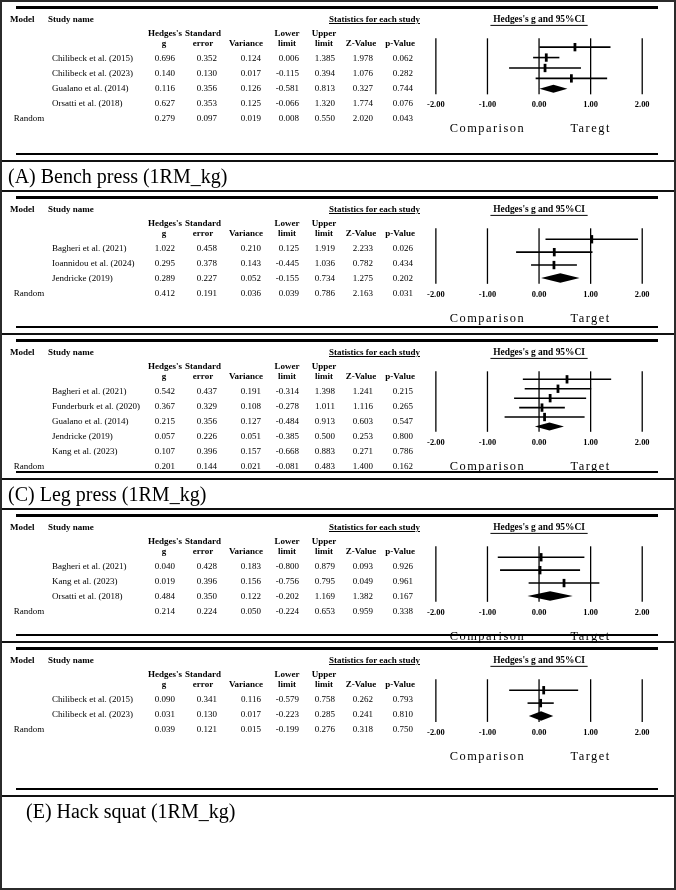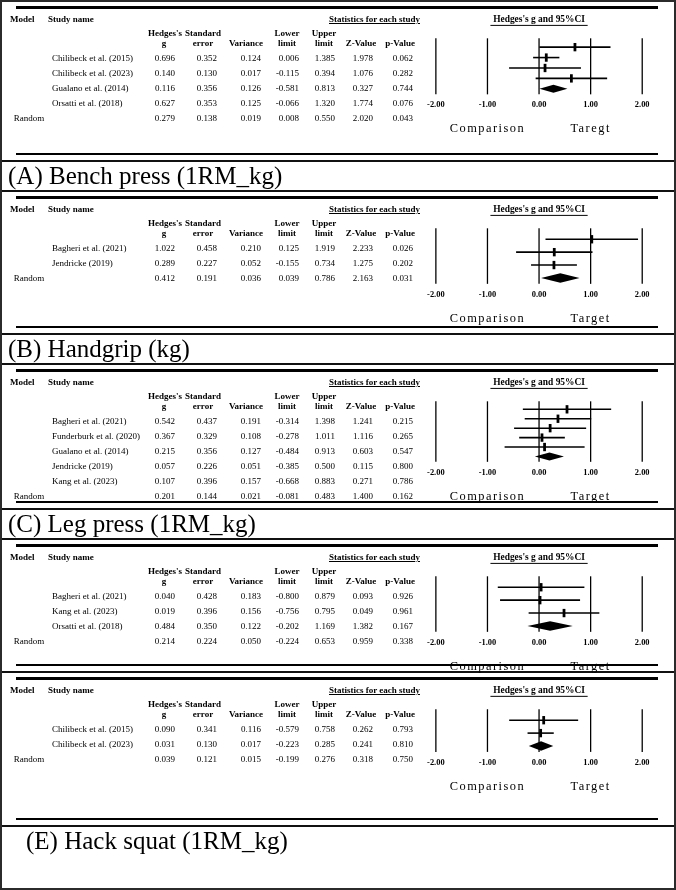--- a/index.html
+++ b/index.html
@@ -20,21 +20,21 @@
   .h-group{text-align:right;text-decoration:underline;vertical-align:top;}
   .col-head-row th{white-space:pre-line;text-align:center;vertical-align:bottom;line-height:10px;padding:3px 2px 2px 2px;}
   .stats-table tbody td{height:15px;vertical-align:middle;}
   td.study{text-align:left;padding-left:4px;}
   td.model{text-align:center;}
   td.num{text-align:right;padding-right:7px;}
   .plot{flex:1 1 auto;display:flex;align-items:flex-start;justify-content:flex-end;min-width:250px;}
   .plot svg{display:block;}
   .section-label{
     box-sizing:border-box;height:30px;border-bottom:2px solid #111;
-    font-size:25px;line-height:28px;padding-left:6px;background:#fff;
+    font-size:20px;line-height:28px;padding-left:6px;background:#fff;
   }
   .section-label:last-child{border-bottom:none;padding-left:24px;}
 </style>
 </head>
 <body>
 
 <div id="figure-root">
   <section class="panel" style="height: 160px;">
     <div class="rule top-rule"></div>
     <div class="panel-body">
@@ -114,21 +114,21 @@
               <td class="num">0.125</td>
               <td class="num">-0.066</td>
               <td class="num">1.320</td>
               <td class="num">1.774</td>
               <td class="num">0.076</td>
             </tr>
             <tr>
               <td class="model">Random</td>
               <td class="study"></td>
               <td class="num">0.279</td>
-              <td class="num">0.138</td>
+              <td class="num">0.097</td>
               <td class="num">0.019</td>
               <td class="num">0.008</td>
               <td class="num">0.550</td>
               <td class="num">2.020</td>
               <td class="num">0.043</td>
             </tr>
           </tbody>
       </table>
       <div class="plot">
         <svg xmlns="http://www.w3.org/2000/svg" width="252" height="129.5" viewBox="0 0 252 129.5">
@@ -206,20 +206,31 @@
               <td class="num">1.022</td>
               <td class="num">0.458</td>
               <td class="num">0.210</td>
               <td class="num">0.125</td>
               <td class="num">1.919</td>
               <td class="num">2.233</td>
               <td class="num">0.026</td>
             </tr>
             <tr>
               <td class="model"></td>
+              <td class="study">Ioannidou et al. (2024)</td>
+              <td class="num">0.295</td>
+              <td class="num">0.378</td>
+              <td class="num">0.143</td>
+              <td class="num">-0.445</td>
+              <td class="num">1.036</td>
+              <td class="num">0.782</td>
+              <td class="num">0.434</td>
+            </tr>
+            <tr>
+              <td class="model"></td>
               <td class="study">Jendricke (2019)</td>
               <td class="num">0.289</td>
               <td class="num">0.227</td>
               <td class="num">0.052</td>
               <td class="num">-0.155</td>
               <td class="num">0.734</td>
               <td class="num">1.275</td>
               <td class="num">0.202</td>
             </tr>
             <tr>
@@ -256,21 +267,20 @@
             <text x="120" y="96" text-anchor="middle" font-size="8.5" font-weight="bold" font-family="Liberation Serif, DejaVu Serif, serif" fill="#000">0.00</text>
             <text x="172" y="96" text-anchor="middle" font-size="8.5" font-weight="bold" font-family="Liberation Serif, DejaVu Serif, serif" fill="#000">1.00</text>
             <text x="224" y="96" text-anchor="middle" font-size="8.5" font-weight="bold" font-family="Liberation Serif, DejaVu Serif, serif" fill="#000">2.00</text>
             <text x="68" y="121" text-anchor="middle" font-size="12.5" letter-spacing="1.5" font-family="Liberation Serif, DejaVu Serif, serif" fill="#000">Comparison</text>
             <text x="172" y="121" text-anchor="middle" font-size="12.5" letter-spacing="1.5" font-family="Liberation Serif, DejaVu Serif, serif" fill="#000">Target</text>
           </svg>
       </div>
     </div>
     <div class="rule bottom-rule"></div>
   </section>
-  <div class="section-label">(B) Handgrip (kg)</div>
 
   <section class="panel" style="height: 145px;">
     <div class="rule top-rule"></div>
     <div class="panel-body">
       <table class="stats-table">
         <colgroup>
           <col style="width:38px">
             <col style="width:98px">
             <col style="width:36px">
             <col style="width:42px">
@@ -337,21 +347,21 @@
               <td class="num">0.547</td>
             </tr>
             <tr>
               <td class="model"></td>
               <td class="study">Jendricke (2019)</td>
               <td class="num">0.057</td>
               <td class="num">0.226</td>
               <td class="num">0.051</td>
               <td class="num">-0.385</td>
               <td class="num">0.500</td>
-              <td class="num">0.115</td>
+              <td class="num">0.253</td>
               <td class="num">0.800</td>
             </tr>
             <tr>
               <td class="model"></td>
               <td class="study">Kang et al. (2023)</td>
               <td class="num">0.107</td>
               <td class="num">0.396</td>
               <td class="num">0.157</td>
               <td class="num">-0.668</td>
               <td class="num">0.883</td>

